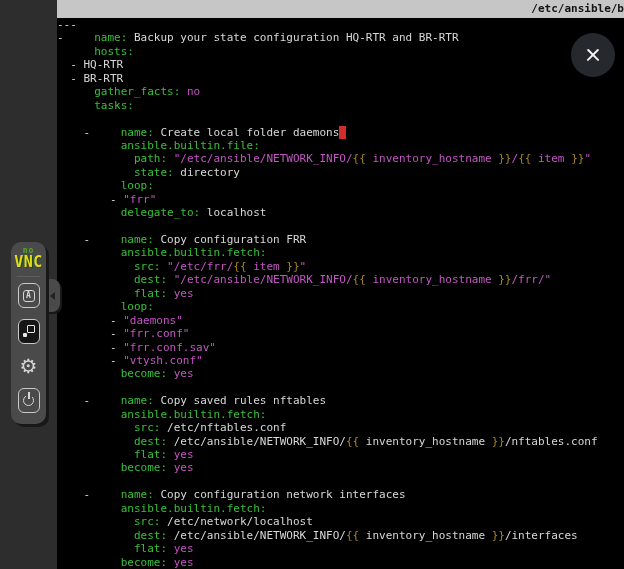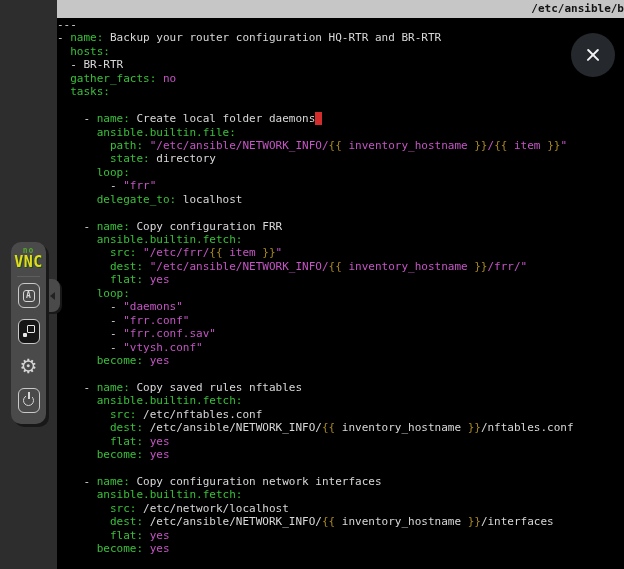--- a/index.html
+++ b/index.html
@@ -71,21 +71,21 @@
     background:var(--terminal-bg);
     font-family:"DejaVu Sans Mono",monospace;font-size:11px;
   }
   .nano-header{
     position:relative;height:18px;line-height:17px;background:var(--header-bg);
     color:var(--header-fg);font-weight:bold;overflow:hidden;white-space:pre;text-align:right;
   }
   .nano-header .fname{position:absolute;right:0;top:0;}
   .code{position:absolute;left:0;top:18px;width:100%;}
   .code-line{height:13.45px;line-height:13.45px;white-space:pre;}
-  .c-key{color:var(--key-green);}
+  .c-key{color:var(--key-green);margin-left:24px;}
   .c-text{color:var(--plain);}
   .c-str{color:var(--string-magenta);}
   .c-jinja{color:var(--jinja-olive);}
   .c-cursor{background:var(--cursor-red);color:transparent;}
   
   .close-btn{
     position:absolute;left:571px;top:33px;width:44px;height:44px;border-radius:50%;
     background:var(--close-bg);z-index:5;cursor:pointer;
   }
   .x-line{position:absolute;left:50%;top:50%;width:16px;height:2.3px;
@@ -123,22 +123,23 @@
   </div>
 </div>
 
 <div class="terminal">
   <div class="nano-header">
     
     <span class="fname">/etc/ansible/b</span>
   </div>
   <div class="code" id="code">
       <div class="code-line"><span class="c-text">---</span></div>
-      <div class="code-line"><span class="c-text">- </span><span class="c-key">name:</span><span class="c-text"> Backup your router configuration HQ-RTR and BR-RTR</span></div>
+      <div class="code-line"><span class="c-text">- </span><span class="c-key">name:</span><span class="c-text"> Backup your state configuration HQ-RTR and BR-RTR</span></div>
       <div class="code-line"><span class="c-text">  </span><span class="c-key">hosts:</span></div>
+      <div class="code-line"><span class="c-text">  - HQ-RTR</span></div>
       <div class="code-line"><span class="c-text">  - BR-RTR</span></div>
       <div class="code-line"><span class="c-text">  </span><span class="c-key">gather_facts:</span><span class="c-text"> </span><span class="c-str">no</span></div>
       <div class="code-line"><span class="c-text">  </span><span class="c-key">tasks:</span></div>
       <div class="code-line"></div>
       <div class="code-line"><span class="c-text">    - </span><span class="c-key">name:</span><span class="c-text"> Create local folder daemons</span><span class="c-cursor"> </span></div>
       <div class="code-line"><span class="c-text">      </span><span class="c-key">ansible.builtin.file:</span></div>
       <div class="code-line"><span class="c-text">        </span><span class="c-key">path:</span><span class="c-text"> </span><span class="c-str">"/etc/ansible/NETWORK_INFO/</span><span class="c-jinja">{{</span><span class="c-str"> inventory_hostname </span><span class="c-jinja">}}</span><span class="c-str">/</span><span class="c-jinja">{{</span><span class="c-str"> item </span><span class="c-jinja">}}</span><span class="c-str">"</span></div>
       <div class="code-line"><span class="c-text">        </span><span class="c-key">state:</span><span class="c-text"> directory</span></div>
       <div class="code-line"><span class="c-text">      </span><span class="c-key">loop:</span></div>
       <div class="code-line"><span class="c-text">        - </span><span class="c-str">"frr"</span></div>

